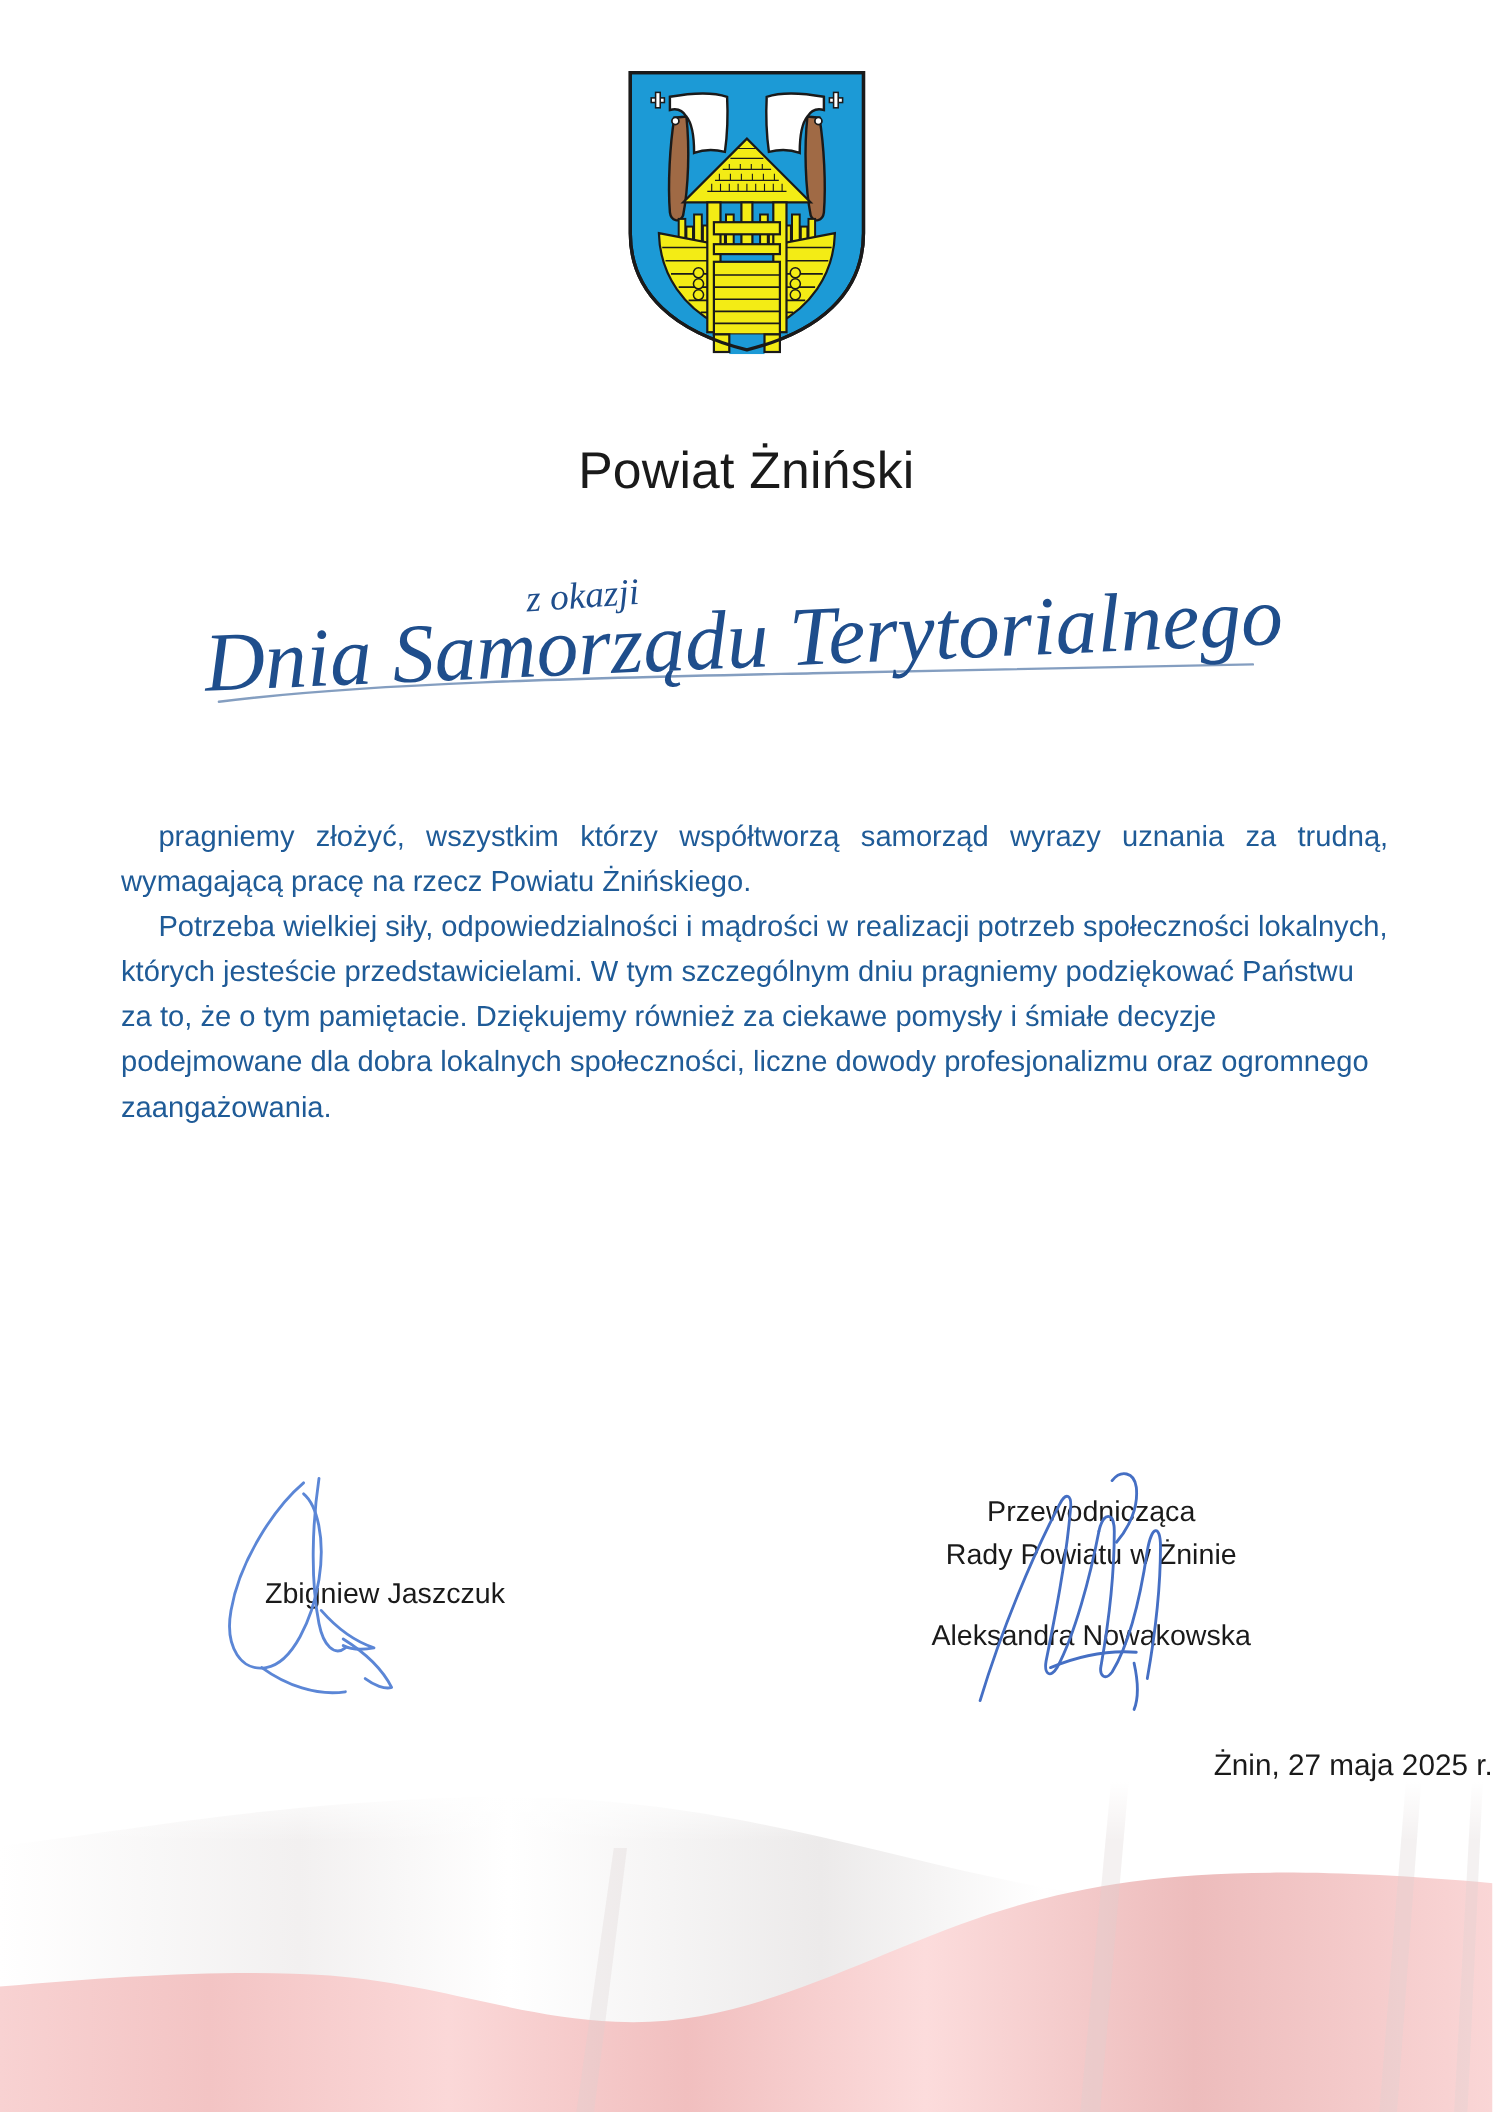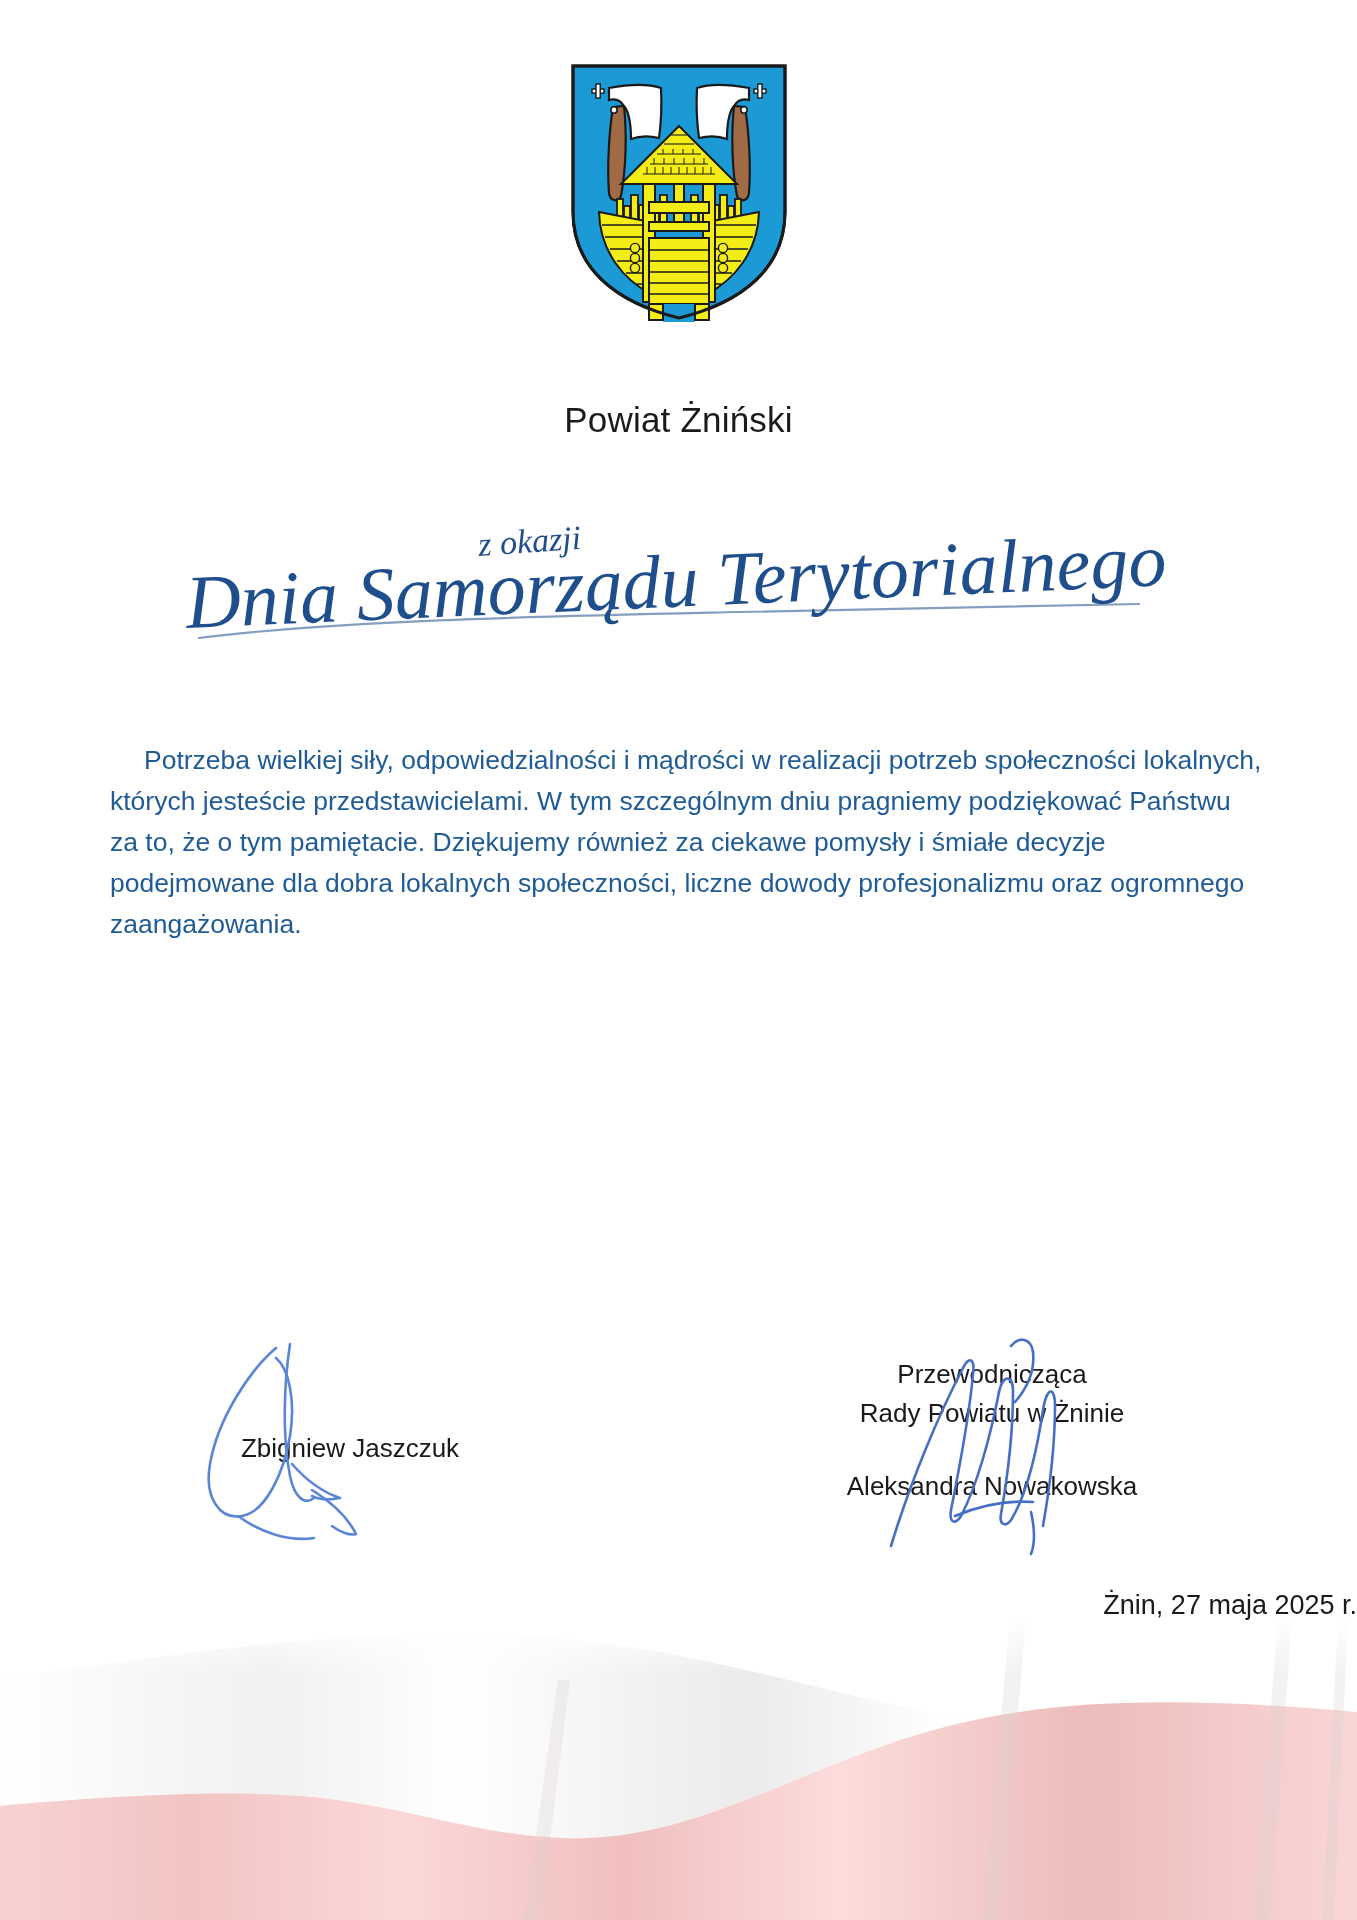--- a/index.html
+++ b/index.html
@@ -33,21 +33,21 @@
   .crest-svg { display: block; }
 
   
   .org-name {
     position: absolute;
     top: 400px;
     left: 0;
     width: 100%;
     text-align: center;
     font-family: "Liberation Sans", sans-serif;
-    font-size: 35px;
+    font-size: 47px;
     font-weight: 400;
     letter-spacing: 0.2px;
     color: #1a1a1a;
   }
 
   
   .script-block {
     position: absolute;
     top: 520px;
     left: 0;
@@ -284,20 +284,21 @@
 
       <text class="scr-small" x="300" y="36" transform="rotate(-4 300 36)">z okazji</text>
 
       <text class="scr-main" x="8" y="108" transform="rotate(-2.5 8 108)">Dnia Samorządu Terytorialnego</text>
 
       <path d="M20 118 C160 100 380 96 560 92 C720 88 860 86 960 84" fill="none" stroke="#1f4e8c" stroke-width="2.2" stroke-linecap="round" opacity="0.55"></path>
     </svg>
   </div>
 
   <div class="body-copy">
+    <p class="indent">pragniemy złożyć, wszystkim którzy współtworzą samorząd wyrazy uznania za trudną, wymagającą pracę na rzecz Powiatu Żnińskiego.</p>
     <p class="indent">Potrzeba wielkiej siły, odpowiedzialności i mądrości w realizacji potrzeb społeczności lokalnych, których jesteście przedstawicielami. W  tym szczególnym dniu pragniemy podziękować Państwu za to, że o tym pamiętacie. Dziękujemy również za ciekawe pomysły i śmiałe decyzje podejmowane dla dobra lokalnych społeczności, liczne dowody profesjonalizmu oraz ogromnego zaangażowania.</p>
   </div>
 
   <div class="sig-row">
 
     <div class="sig-col sig-left">
       <div class="sig-name">Zbigniew Jaszczuk</div>
     </div>
 
     <div class="sig-col sig-right">

